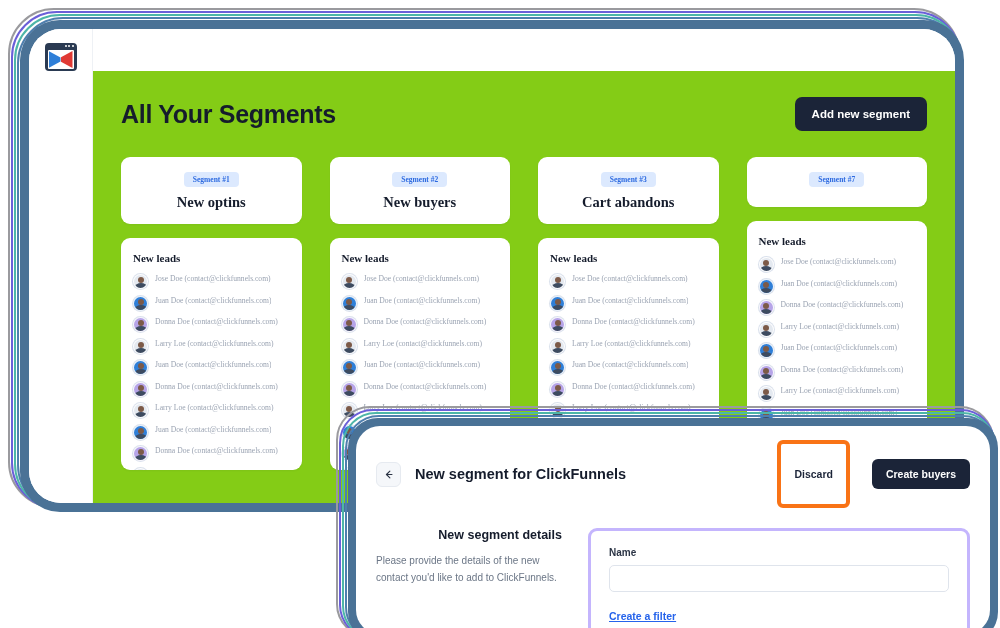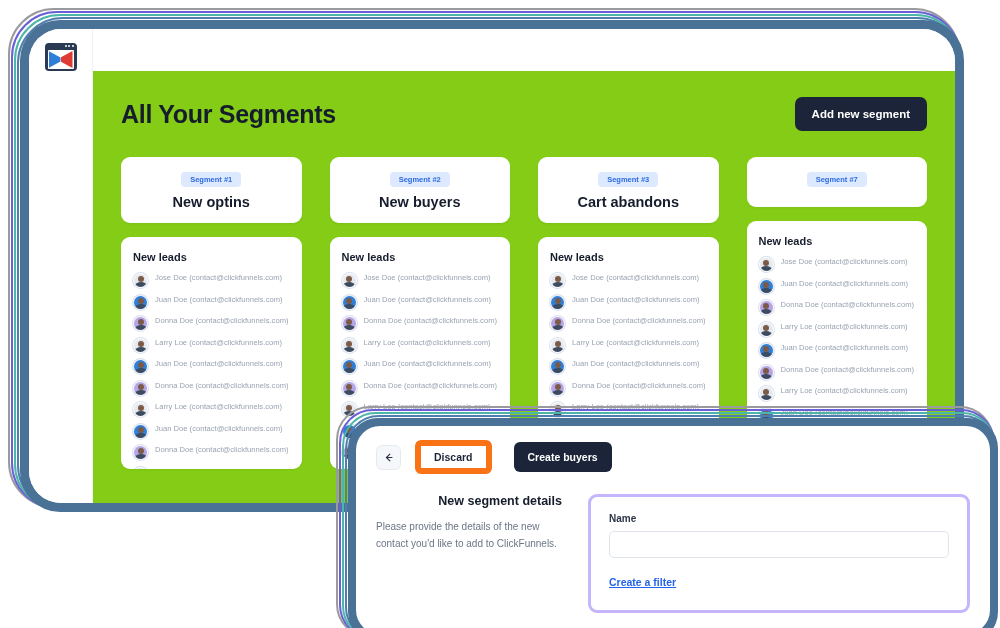--- a/index.html
+++ b/index.html
@@ -128,20 +128,21 @@
     padding: 11px 17px;
     cursor: pointer;
     font-family: inherit;
   }
 
   
   .segment-grid {
     display: grid;
     grid-template-columns: repeat(4, 1fr);
     gap: 28px;
+    font-family: Liberation Serif, serif;
   }
   .segment-col { min-width: 0; }
 
   .seg-head-card {
     background: #ffffff;
     border-radius: 9px;
     padding: 11px 12px 13px;
     text-align: center;
     margin-bottom: 14px;
     box-shadow: 0 1px 2px rgba(20,40,80,0.05);
@@ -272,23 +273,23 @@
     font-size: 14.5px;
     font-weight: bold;
     color: #151c2c;
     flex: 1;
   }
   .btn-light {
     background: #ffffff;
     color: #1b2438;
     font-size: 10.5px;
     font-weight: bold;
-    border: 6px solid #f97316;
+    border: 4px solid #f97316;
     border-radius: 6px;
-    padding: 5px 13px;
+    padding: 24px 13px;
     cursor: pointer;
     font-family: inherit;
     margin-right: 8px;
   }
   .btn-create {
     background: #1b2438;
     color: #ffffff;
     font-size: 10.5px;
     font-weight: bold;
     border: none;
@@ -583,20 +584,21 @@
   <div class="modal-device">
     <div class="modal-screen">
 
       <div class="modal-head">
         <div class="back-btn">
           <svg width="11" height="11" viewBox="0 0 16 16">
             <path d="M10 3 L5 8 L10 13" fill="none" stroke="#2c3546" stroke-width="1.6" stroke-linecap="round" stroke-linejoin="round"></path>
             <path d="M5 8 L13 8" fill="none" stroke="#2c3546" stroke-width="1.6" stroke-linecap="round"></path>
           </svg>
         </div>
+        <div class="modal-title">New segment for ClickFunnels</div>
         <button class="btn-light">Discard</button>
         <button class="btn-create">Create buyers</button>
       </div>
 
       <div class="modal-content">
         <div class="modal-left">
           <div class="detail-title">New segment details</div>
           <div class="detail-desc">Please provide the details of the new contact you'd like to add to ClickFunnels.</div>
         </div>
         <div class="modal-right">

